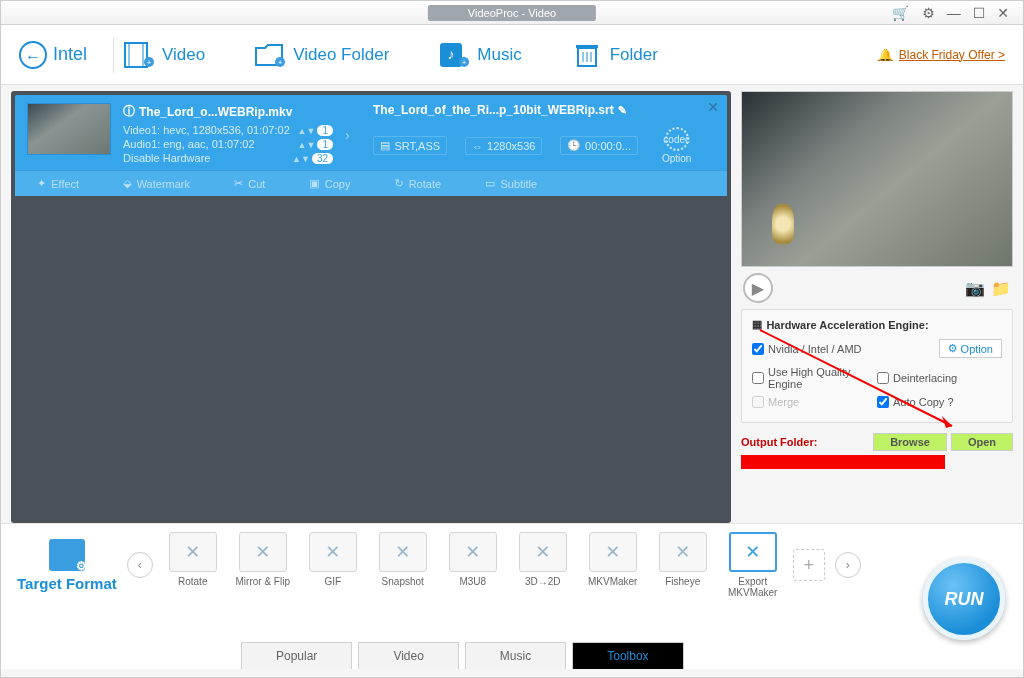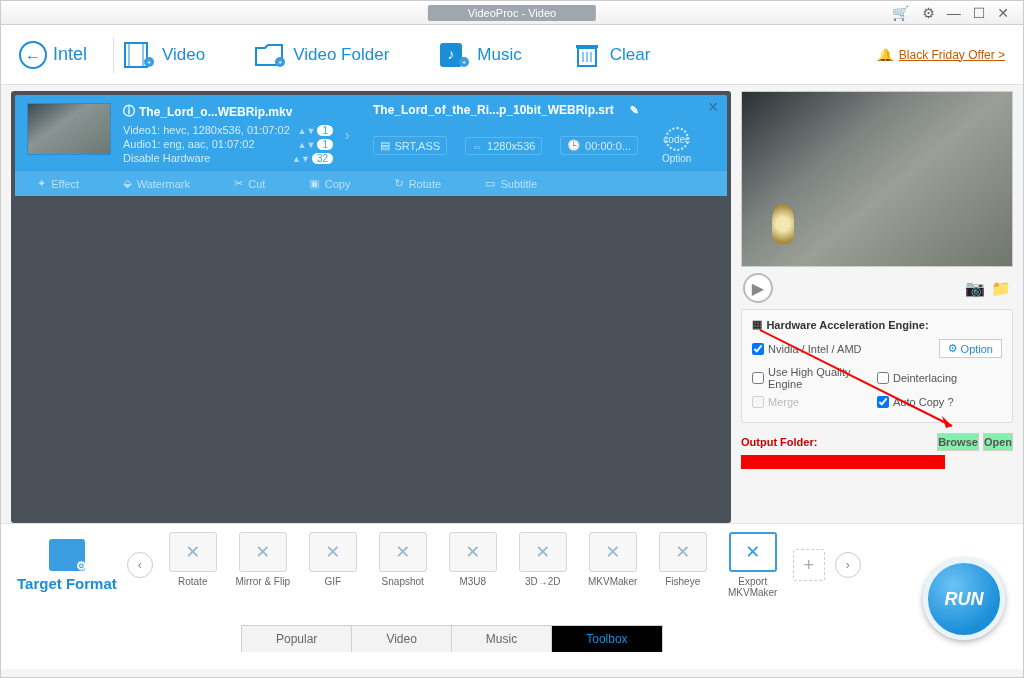--- a/index.html
+++ b/index.html
@@ -21,21 +21,21 @@
 .videoitem .closex { position: absolute; top: 4px; right: 8px; color: #2d75a3; font-size: 14px; cursor:pointer; }
 .vidrow1 { display: flex; padding: 8px 12px 4px 12px; gap: 12px; }
 .thumb { width: 84px; height: 52px; background: linear-gradient(145deg,#3a4a52 0%,#8a9593 40%,#6b7873 100%); border: 1px solid #2b8ed4; }
 .srcinfo { flex: 0 0 210px; font-size: 11px; }
 .srcinfo .fname { display: flex; align-items: center; gap: 4px; font-weight: bold; font-size: 12px; margin-bottom: 4px; }
 .srcinfo .line { display: flex; align-items: center; justify-content: space-between; margin-bottom: 2px; color: #d3ecfb; }
 .srcinfo .badge { background: #fff; color: #37a5ea; border-radius: 8px; padding: 0 5px; font-size: 10px; }
 .srcinfo .arrows { color: #b0ddf8; font-size: 9px; margin-right: 2px; }
 .linkcol { width: 16px; display: flex; align-items: center; color: #a6d9f7; font-size: 14px; }
 .outinfo { flex: 1; }
-.outinfo .fname { font-weight: bold; font-size: 12px; margin-bottom: 10px; display:flex; align-items:center; gap:16px; }
+.outinfo .fname { font-weight: bold; font-size: 12px; margin-bottom: 10px; display:flex; align-items:center; gap:4px; }
 .outrow { display: flex; gap: 18px; align-items: center; font-size: 11px; color: #d3ecfb; }
 .outrow .cell { display: flex; align-items: center; gap: 4px; border: 1px solid #5bb7ee; padding: 2px 6px; border-radius: 2px; }
 .codec { display: flex; flex-direction: column; align-items: center; gap: 2px; font-size: 10px; color: #d3ecfb; margin-left: 6px; cursor:pointer; }
 .codec .gear { width: 24px; height: 24px; border: 2px dotted #cbe9fb; border-radius: 50%; display:flex; align-items:center; justify-content:center; font-size:10px; }
 .edittabs { display: flex; background: #4db1ee; border-top: 1px solid #3a9de0; }
 .edittabs .et { flex: none; padding: 6px 22px; font-size: 11px; color: #b9e1f9; display: flex; align-items: center; gap: 5px; cursor:pointer; }
 .sidepane { width: 272px; display: flex; flex-direction: column; }
 .preview { height: 176px; background: linear-gradient(140deg,#2a3136 0%,#7d8481 35%,#9ba096 55%,#6f766c 100%); border: 1px solid #ccc; position:relative; }
 .preview::after { content:''; position:absolute; left:30px; bottom:22px; width:22px; height:40px; background:radial-gradient(circle,#f4e6b2 30%,#a68b3d 80%); border-radius:40% 40% 30% 30%; }
 .prevctrl { display: flex; align-items: center; padding: 6px 2px; gap: 6px; }
@@ -45,36 +45,36 @@
 .hwbox { border: 1px solid #ddd; background: #f9f9f9; padding: 8px 10px; font-size: 11px; color: #555; border-radius:2px; }
 .hwbox .hdr { font-weight: bold; color: #333; margin-bottom: 8px; display:flex; align-items:center; gap:4px; }
 .hwbox .row { display: flex; align-items: center; margin-bottom: 6px; }
 .hwbox .row label { display: flex; align-items: center; gap: 4px; flex:1; }
 .hwbox .row .col2 { flex:1; display:flex; align-items:center; gap:4px; }
 .hwbox input[type=checkbox] { width: 12px; height: 12px; }
 .hwbox .optbtn { border: 1px solid #ccc; background: #fff; padding: 2px 8px; font-size: 11px; color: #1b8ed8; display:flex; align-items:center; gap:3px; cursor:pointer; }
 .outfolder { margin-top: 10px; }
 .outfolder .lbl { font-size: 11px; font-weight: bold; color: #c00; display:flex; align-items:center; justify-content:space-between; }
 .outfolder .btns { display:flex; gap:4px; }
-.outfolder .fbtn { border:1px solid #ccc; background:#86efac; padding:2px 0; font-size:11px; color:#555; cursor:pointer; }
+.outfolder .fbtn { border:1px solid #ccc; background:#bef264; padding:2px 16px; font-size:11px; color:#555; cursor:pointer; }
 .outfolder .redbar { height: 14px; background: #f60000; margin-top: 4px; width: 75%; }
 .arrow-annot { position: absolute; pointer-events: none; }
 .bottombar { height: 146px; background: #fff; border-top: 1px solid #e4e4e4; position: relative; padding-top: 8px; }
 .fmtstrip { display: flex; align-items: center; gap: 10px; padding: 0 16px; position:relative; }
 .tflabel { display: flex; flex-direction: column; align-items: center; color: #1b8ed8; font-size: 15px; font-weight:bold; gap:4px; }
 .tflabel .ic { width: 36px; height: 32px; background:#3a9de0; border-radius:3px; position:relative; display:flex; align-items:flex-end; justify-content:flex-end; }
 .tflabel .ic::after { content:'⚙'; color:#fff; font-size:12px; position:absolute; right:-2px; bottom:-2px; }
 .navcirc { width: 26px; height: 26px; border: 1px solid #ccc; border-radius: 50%; display:flex; align-items:center; justify-content:center; color:#888; cursor:pointer; background:#fff; font-size:12px; }
 .fmtitem { width: 60px; display: flex; flex-direction: column; align-items: center; gap: 4px; cursor:pointer; }
 .fmtitem .box { width: 48px; height: 40px; border: 1px solid #d5d5d5; background: #f7f7f7; border-radius: 3px; display:flex; align-items:center; justify-content:center; color:#9bb7cc; font-size:18px; }
 .fmtitem.sel .box { border: 2px solid #3a9de0; background:#fff; color:#3a9de0; }
 .fmtitem .lbl { font-size: 10px; color: #666; text-align: center; line-height: 1.1; height:22px; }
 .plus { width: 32px; height: 32px; border: 1px dashed #ccc; border-radius: 3px; display:flex; align-items:center; justify-content:center; color:#aaa; font-size:18px; cursor:pointer; }
 .runbtn { position: absolute; right: 18px; top: 34px; width: 82px; height: 82px; border-radius: 50%; background: radial-gradient(circle at 35% 30%, #6bc3f6, #1b8ed8 70%); border: 5px solid #e8f4fc; color: #fff; font-weight: bold; font-size: 18px; display:flex; align-items:center; justify-content:center; cursor:pointer; box-shadow: 0 2px 6px rgba(0,0,0,.3); font-style:italic; }
-.bottomtabs { position: absolute; bottom: 17px; left: 240px; display: flex; }
+.bottomtabs { position: absolute; bottom: 0; left: 240px; display: flex; gap: 7px; }
 .bottomtabs .bt { padding: 6px 34px; font-size: 12px; color: #666; border: 1px solid #d0d0d0; border-bottom: none; background: #f3f3f3; cursor:pointer; margin-right:-1px; }
 .bottomtabs .bt.sel { background: #000000; color: #1b8ed8; }
 svg { display:block; }
 </style>
 </head>
 <body>
 
 <div class="titlebar">
   <div class="title">VideoProc - Video</div>
   <div class="wincontrols">
@@ -128,21 +128,21 @@
   <div class="btn" style="margin-right:0">
     <span class="ic">
         <svg width="26" height="26">
           <rect x="4" y="6" width="18" height="18" fill="none" stroke="#1b8ed8" stroke-width="2"></rect>
           <rect x="2" y="3" width="22" height="3" fill="#1b8ed8"></rect>
           <line x1="9" y1="10" x2="9" y2="20" stroke="#1b8ed8"></line>
           <line x1="13" y1="10" x2="13" y2="20" stroke="#1b8ed8"></line>
           <line x1="17" y1="10" x2="17" y2="20" stroke="#1b8ed8"></line>
         </svg>
       </span>
-    <span>Clear</span>
+    <span>Folder</span>
   </div>
   <div class="promo">
     <span style="color:#e67e00">🔔</span>
     <span>Black Friday Offer &gt;</span>
   </div>
 </div>
 
 <div class="mainrow">
   <div class="listpane">
     <div class="videoitem">

